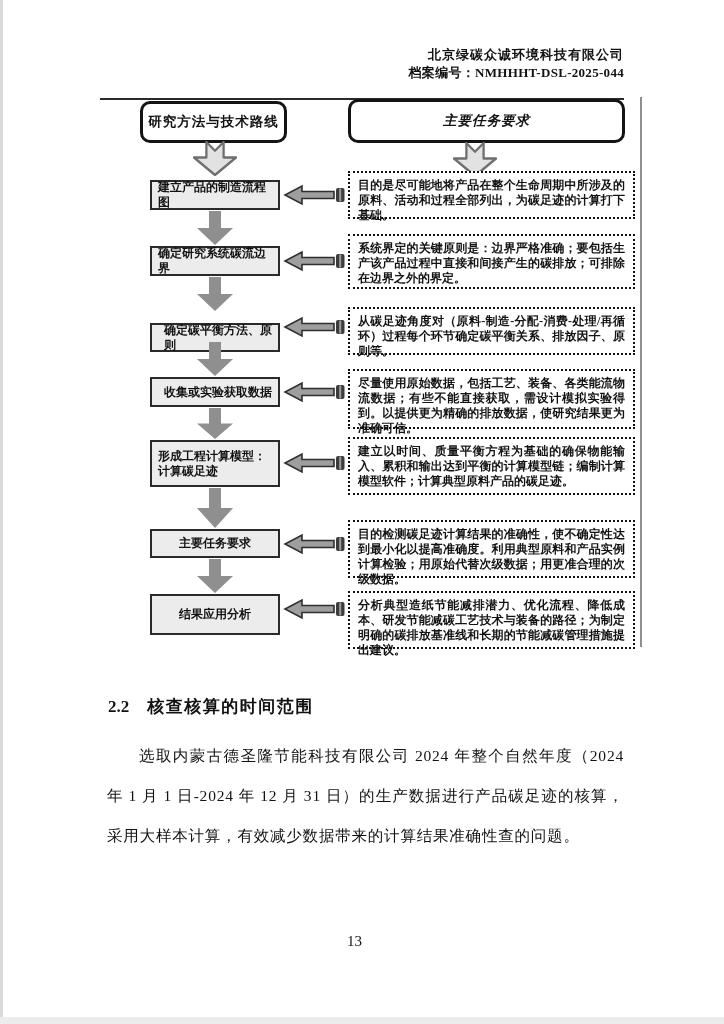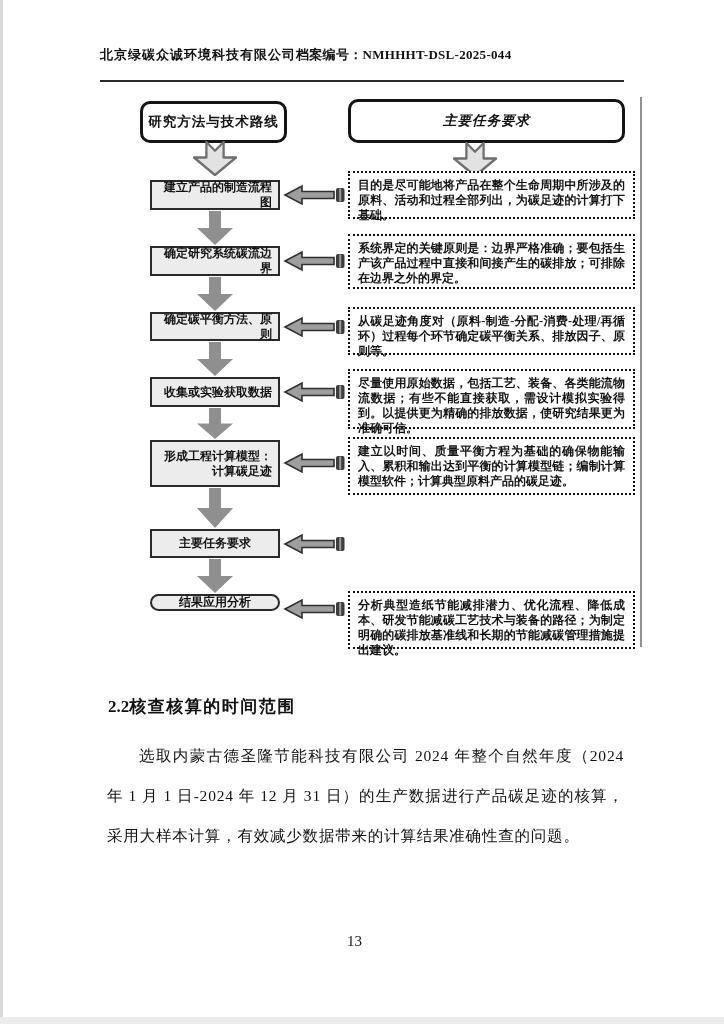--- a/index.html
+++ b/index.html
@@ -12,58 +12,58 @@
     overflow:hidden;
   }
   .scan-edge-left{position:absolute;left:0;top:0;width:3px;height:1024px;background:#d9d9d9;}
   .scan-edge-bottom{position:absolute;left:0;top:1017px;width:724px;height:7px;background:#ececec;}
 
   
   .doc-header{
     position:absolute;top:46px;left:100px;width:524px;
     display:flex;align-items:flex-end;
     padding-bottom:16px;border-bottom:2px solid #2a2a2a;
-    font-size:13px;font-weight:bold;letter-spacing:1px;
+    font-size:13px;font-weight:bold;letter-spacing:1px;flex-direction:column;
   }
   .doc-header .archive{letter-spacing:0.3px;}
 
   
   .figure{position:absolute;top:95px;left:0;width:724px;height:563px;margin-left:28px;}
   .vline{position:absolute;left:612px;top:2px;width:2px;height:550px;background:#8f8f8f;}
 
   .hdrbox{
     position:absolute;box-sizing:border-box;background:#fff;
     border:3px solid #141414;border-radius:10px;
     display:flex;align-items:center;justify-content:center;
     font-weight:bold;font-size:13.5px;letter-spacing:1px;
   }
   .lbox{
     position:absolute;left:122px;width:130px;box-sizing:border-box;
     background:#ececec;border:2px solid #2a2a2a;
     display:flex;align-items:center;justify-content:center;
-    text-align:right;font-weight:bold;font-size:12px;line-height:15px;
+    text-align:left;font-weight:bold;font-size:12px;line-height:15px;
     padding:1px 6px;
   }
   .rbox{
     position:absolute;left:320px;width:287px;box-sizing:border-box;
     background:#fff;border:2px dotted #111;
     font-weight:bold;font-size:12px;line-height:15px;
     padding:5px 8px 2px 8px;text-align:justify;
   }
   .harrow{position:absolute;left:255px;width:63px;height:26px;}
   .varrow{position:absolute;left:169px;width:36px;}
   .narrow{position:absolute;width:44px;height:35px;}
   .harrow svg,.varrow svg,.narrow svg{display:block;width:100%;height:100%;}
 
   
   .caption{position:absolute;top:656px;left:0;width:724px;text-align:center;
     font-size:15px;letter-spacing:1.5px;}
   .section-heading{position:absolute;top:695px;left:108px;
     font-size:17px;font-weight:bold;letter-spacing:1.5px;}
-  .section-heading .num{letter-spacing:0;}
+  .section-heading .num{margin-right:18px;letter-spacing:0;}
   .body-paragraph{position:absolute;top:736px;left:107px;width:517px;
     font-size:15.5px;line-height:40px;text-align:justify;
     text-indent:32px;letter-spacing:0.8px;}
   .page-number{position:absolute;top:933px;left:0;width:709px;
     text-align:center;font-size:15px;}
 </style>
 </head>
 <body>
 
 <svg width="0" height="0" style="position:absolute" aria-hidden="true">
@@ -99,25 +99,25 @@
         </svg>
     </div>
     <div class="narrow" style="left:425px;top:47px;">
       <svg viewBox="0 0 46 36" preserveAspectRatio="none">
           <use href="#p-notch"></use>
         </svg>
     </div>
 
     <div class="lbox" style="top:85px;height:30px;">建立产品的制造流程图</div>
     <div class="lbox" style="top:151px;height:30px;">确定研究系统碳流边界</div>
-    <div class="lbox" style="top:217px;height:29px;padding-left:12px;">确定碳平衡方法、原则</div>
+    <div class="lbox" style="top:228px;height:29px;padding-left:12px;">确定碳平衡方法、原则</div>
     <div class="lbox" style="top:282px;height:30px;padding-left:12px;">收集或实验获取数据</div>
     <div class="lbox" style="top:345px;height:47px;">形成工程计算模型：计算碳足迹</div>
     <div class="lbox" style="top:434px;height:29px;">主要任务要求</div>
-    <div class="lbox" style="top:499px;height:17px;border-radius:12px;">结果应用分析</div>
+    <div class="lbox" style="top:499px;height:41px;">结果应用分析</div>
 
     <div class="varrow" style="top:116px;height:34px;">
       <svg viewBox="0 0 36 38" preserveAspectRatio="none">
           <use href="#p-down"></use>
         </svg>
       </div>
     <div class="varrow" style="top:182px;height:34px;">
       <svg viewBox="0 0 36 38" preserveAspectRatio="none">
           <use href="#p-down"></use>
         </svg>
@@ -177,20 +177,21 @@
       <svg viewBox="0 0 63 26" preserveAspectRatio="none">
           <use href="#g-left"></use>
         </svg>
       </div>
 
     <div class="rbox" style="top:76px;height:48px;">目的是尽可能地将产品在整个生命周期中所涉及的原料、活动和过程全部列出，为碳足迹的计算打下基础。</div>
     <div class="rbox" style="top:139px;height:55px;">系统界定的关键原则是：边界严格准确；要包括生产该产品过程中直接和间接产生的碳排放；可排除在边界之外的界定。</div>
     <div class="rbox" style="top:274px;height:60px;">尽量使用原始数据，包括工艺、装备、各类能流物流数据；有些不能直接获取，需设计模拟实验得到。以提供更为精确的排放数据，使研究结果更为准确可信。</div>
     <div class="rbox" style="top:212px;height:48px;">从碳足迹角度对（原料-制造-分配-消费-处理/再循环）过程每个环节确定碳平衡关系、排放因子、原则等。</div>
     <div class="rbox" style="top:342px;height:58px;">建立以时间、质量平衡方程为基础的确保物能输入、累积和输出达到平衡的计算模型链；编制计算模型软件；计算典型原料产品的碳足迹。</div>
+    <div class="rbox" style="top:425px;height:58px;">目的检测碳足迹计算结果的准确性，使不确定性达到最小化以提高准确度。利用典型原料和产品实例计算检验；用原始代替次级数据；用更准合理的次级数据。</div>
     <div class="rbox" style="top:496px;height:58px;">分析典型造纸节能减排潜力、优化流程、降低成本、研发节能减碳工艺技术与装备的路径；为制定明确的碳排放基准线和长期的节能减碳管理措施提出建议。</div>
   </div>
 
 
   <div class="section-heading">
     <span class="num">2.2</span><span>核查核算的时间范围</span>
   </div>
 
   <div class="body-paragraph">选取内蒙古德圣隆节能科技有限公司 2024 年整个自然年度（2024 年 1 月 1 日-2024 年 12 月 31 日）的生产数据进行产品碳足迹的核算，采用大样本计算，有效减少数据带来的计算结果准确性查的问题。</div>
 

